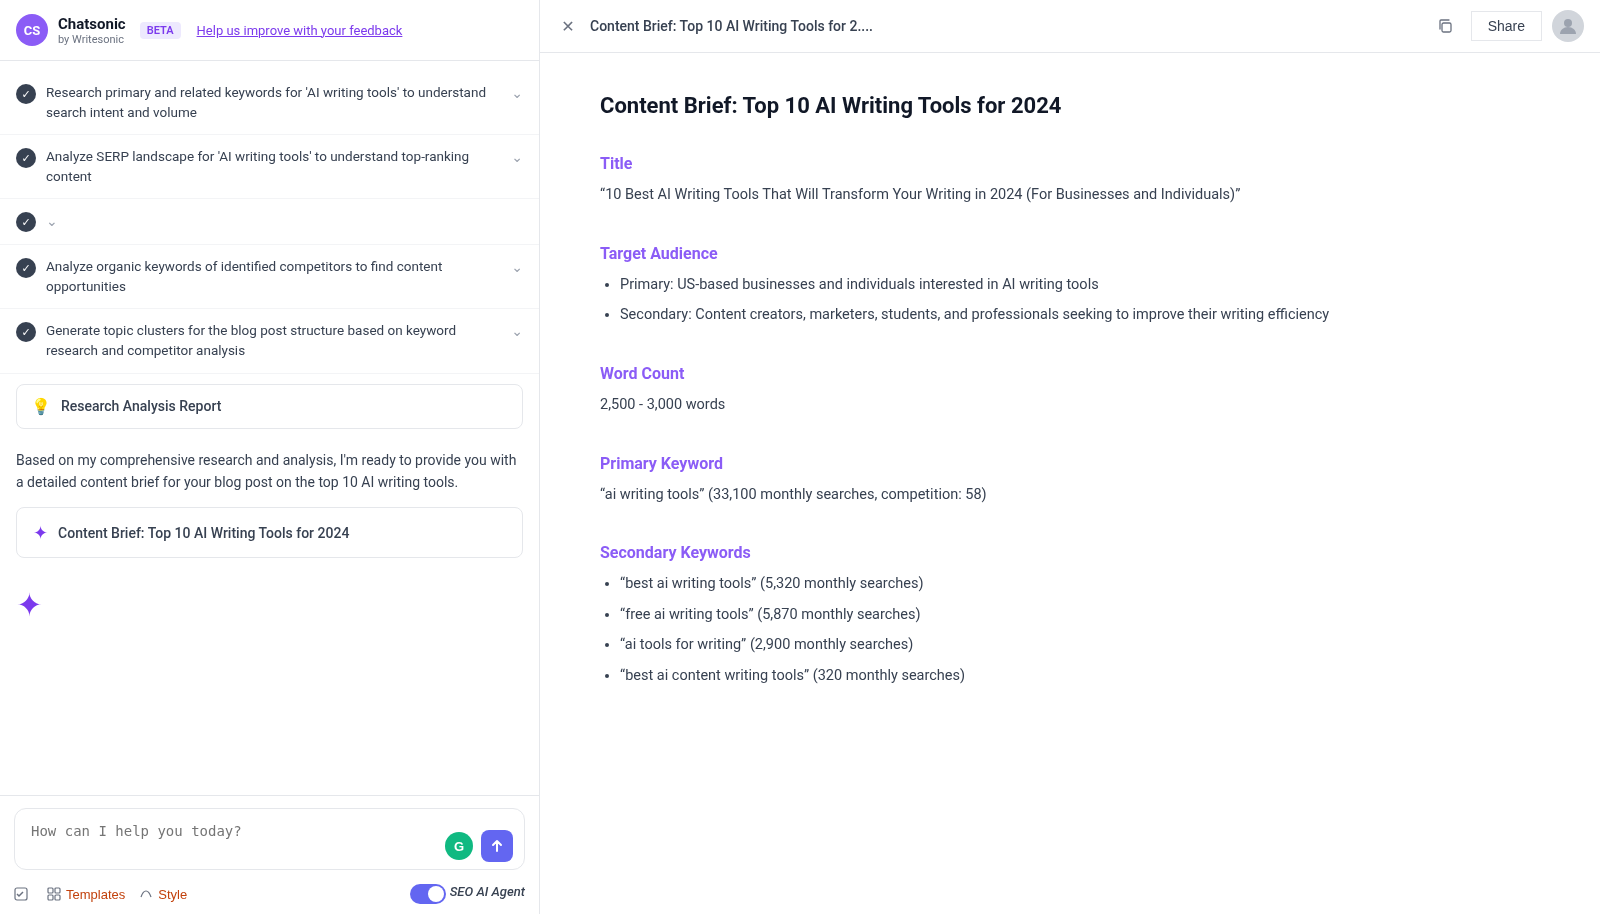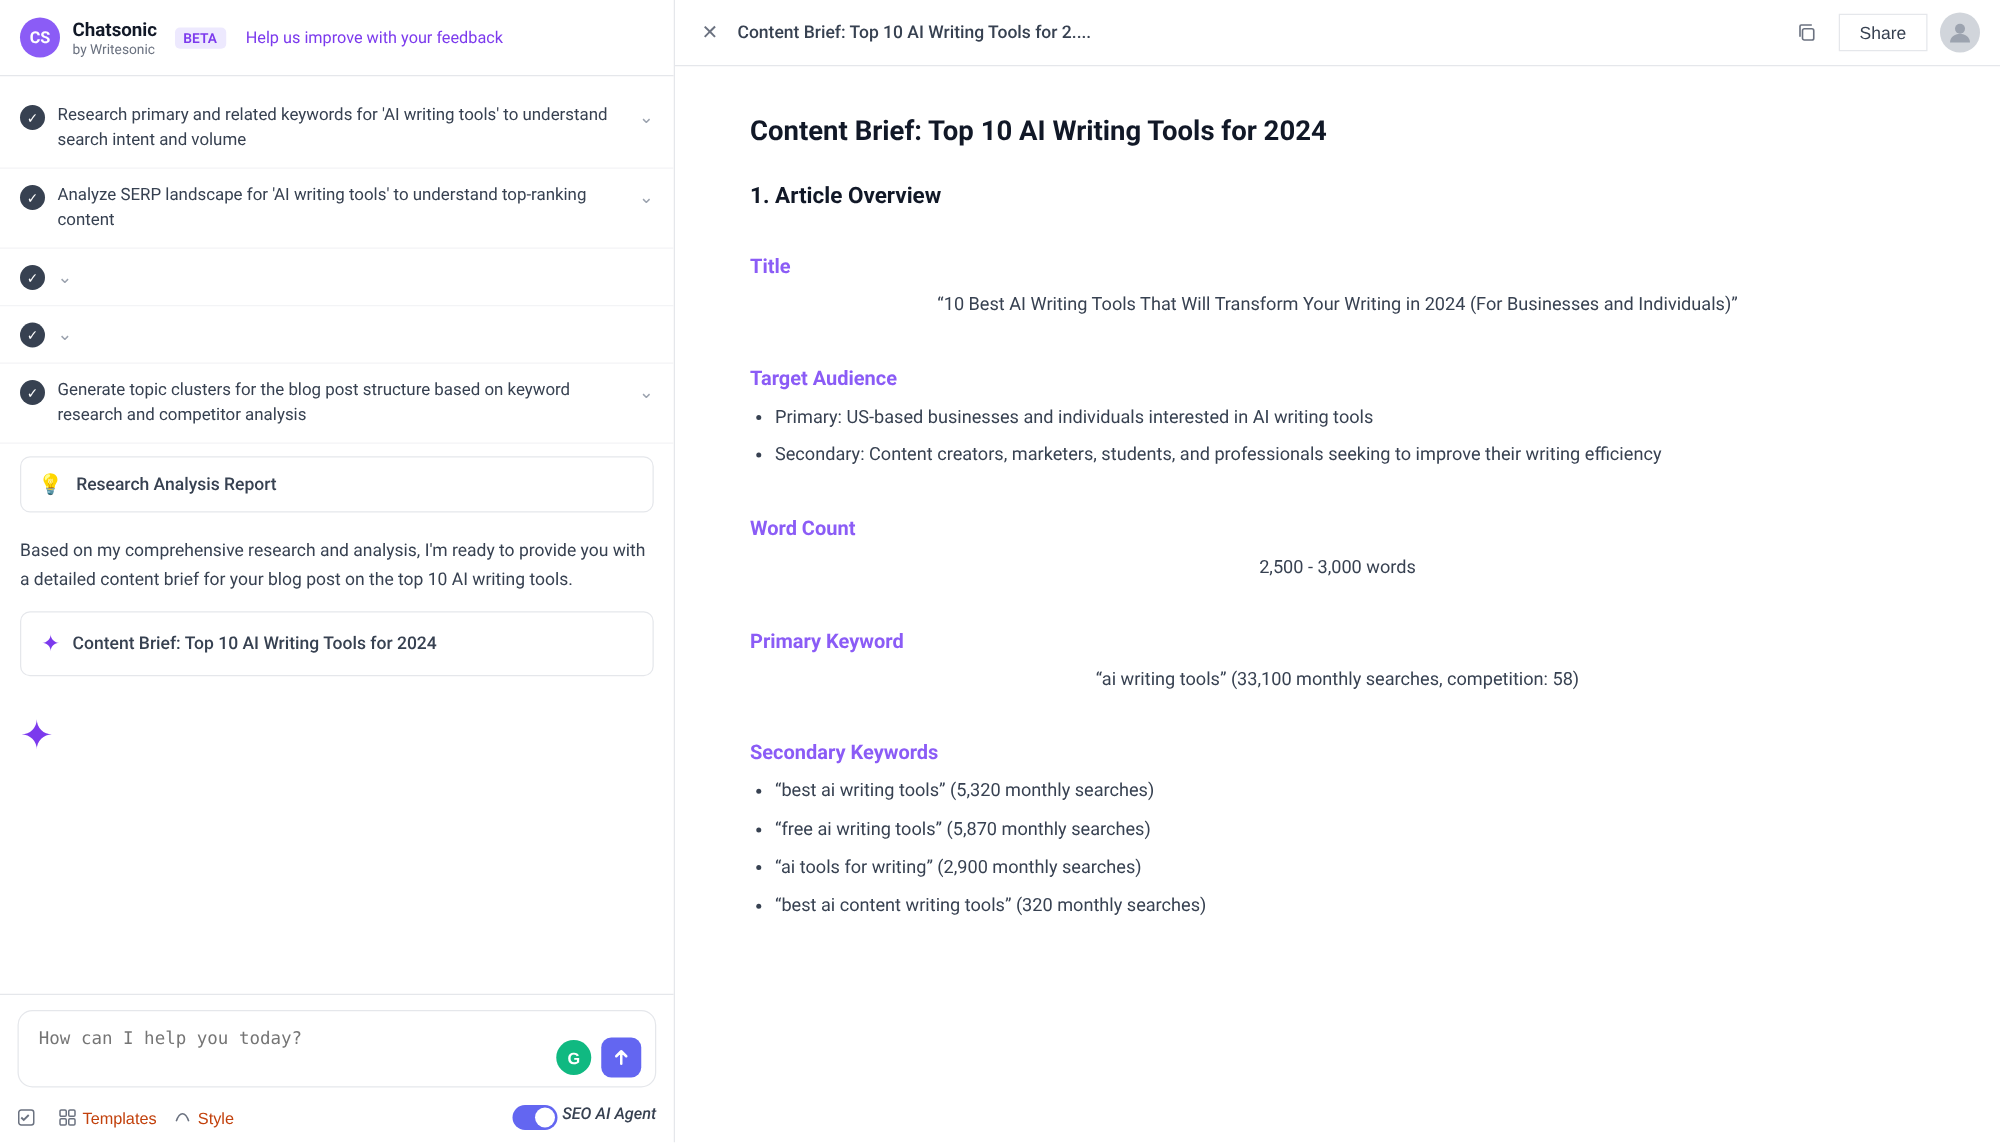--- a/index.html
+++ b/index.html
@@ -51,20 +51,21 @@
       color: #7c3aed;
       font-size: 11px;
       font-weight: 600;
       padding: 2px 7px;
       border-radius: 4px;
       margin-left: 4px;
     }
     .feedback-link {
       color: #7c3aed;
       font-size: 13px;
+      text-decoration: underline;
       margin-left: 6px;
       cursor: pointer;
     }
 
     
     .task-list {
       flex: 1;
       overflow-y: auto;
       padding: 10px 0;
     }
@@ -360,21 +361,20 @@
       font-weight: 700;
       color: #8b5cf6;
       margin-bottom: 10px;
       margin-top: 36px;
     }
     .doc-p {
       font-size: 14.5px;
       color: #374151;
       line-height: 1.7;
       margin-bottom: 14px;
-      text-align: center;
     }
     .doc-ul {
       padding-left: 20px;
       margin-bottom: 14px;
     }
     .doc-ul li {
       font-size: 14.5px;
       color: #374151;
       line-height: 1.7;
       margin-bottom: 6px;
@@ -405,20 +405,21 @@
       <div class="check-icon">✓</div>
       <span class="task-text">Analyze SERP landscape for 'AI writing tools' to understand top-ranking content</span>
       <span class="chevron-icon">⌄</span>
     </div>
     <div class="task-item">
       <div class="check-icon">✓</div>
       <span class="chevron-icon">⌄</span>
     </div>
     <div class="task-item">
       <div class="check-icon">✓</div>
+      <span class="task-text">Analyze organic keywords of identified competitors to find content opportunities</span>
       <span class="chevron-icon">⌄</span>
     </div>
     <div class="task-item">
       <div class="check-icon">✓</div>
       <span class="task-text">Generate topic clusters for the blog post structure based on keyword research and competitor analysis</span>
       <span class="chevron-icon">⌄</span>
     </div>
 
     <div class="report-card">
       <span class="bulb-icon">💡</span>
@@ -495,21 +496,20 @@
     <div class="avatar">
       <svg width="20" height="20" viewBox="0 0 20 20" fill="none">
           <circle cx="10" cy="7" r="4" fill="#9ca3af"></circle>
           <path d="M2 18c0-4 3.6-7 8-7s8 3 8 7" fill="#9ca3af"></path>
         </svg>
     </div>
   </div>
 
   <div class="doc-content">
     <div class="doc-h1">Content Brief: Top 10 AI Writing Tools for 2024</div>
-    <div class="doc-h2">1. Article Overview</div>
     <div class="doc-h3">Title</div>
     <div class="doc-p">“10 Best AI Writing Tools That Will Transform Your Writing in 2024 (For Businesses and Individuals)”</div>
     <div class="doc-h3">Target Audience</div>
     <ul class="doc-ul">
       <li>Primary: US-based businesses and individuals interested in AI writing tools</li>
       <li>Secondary: Content creators, marketers, students, and professionals seeking to improve their writing efficiency</li>
     </ul>
     <div class="doc-h3">Word Count</div>
     <div class="doc-p">2,500 - 3,000 words</div>
     <div class="doc-h3">Primary Keyword</div>

